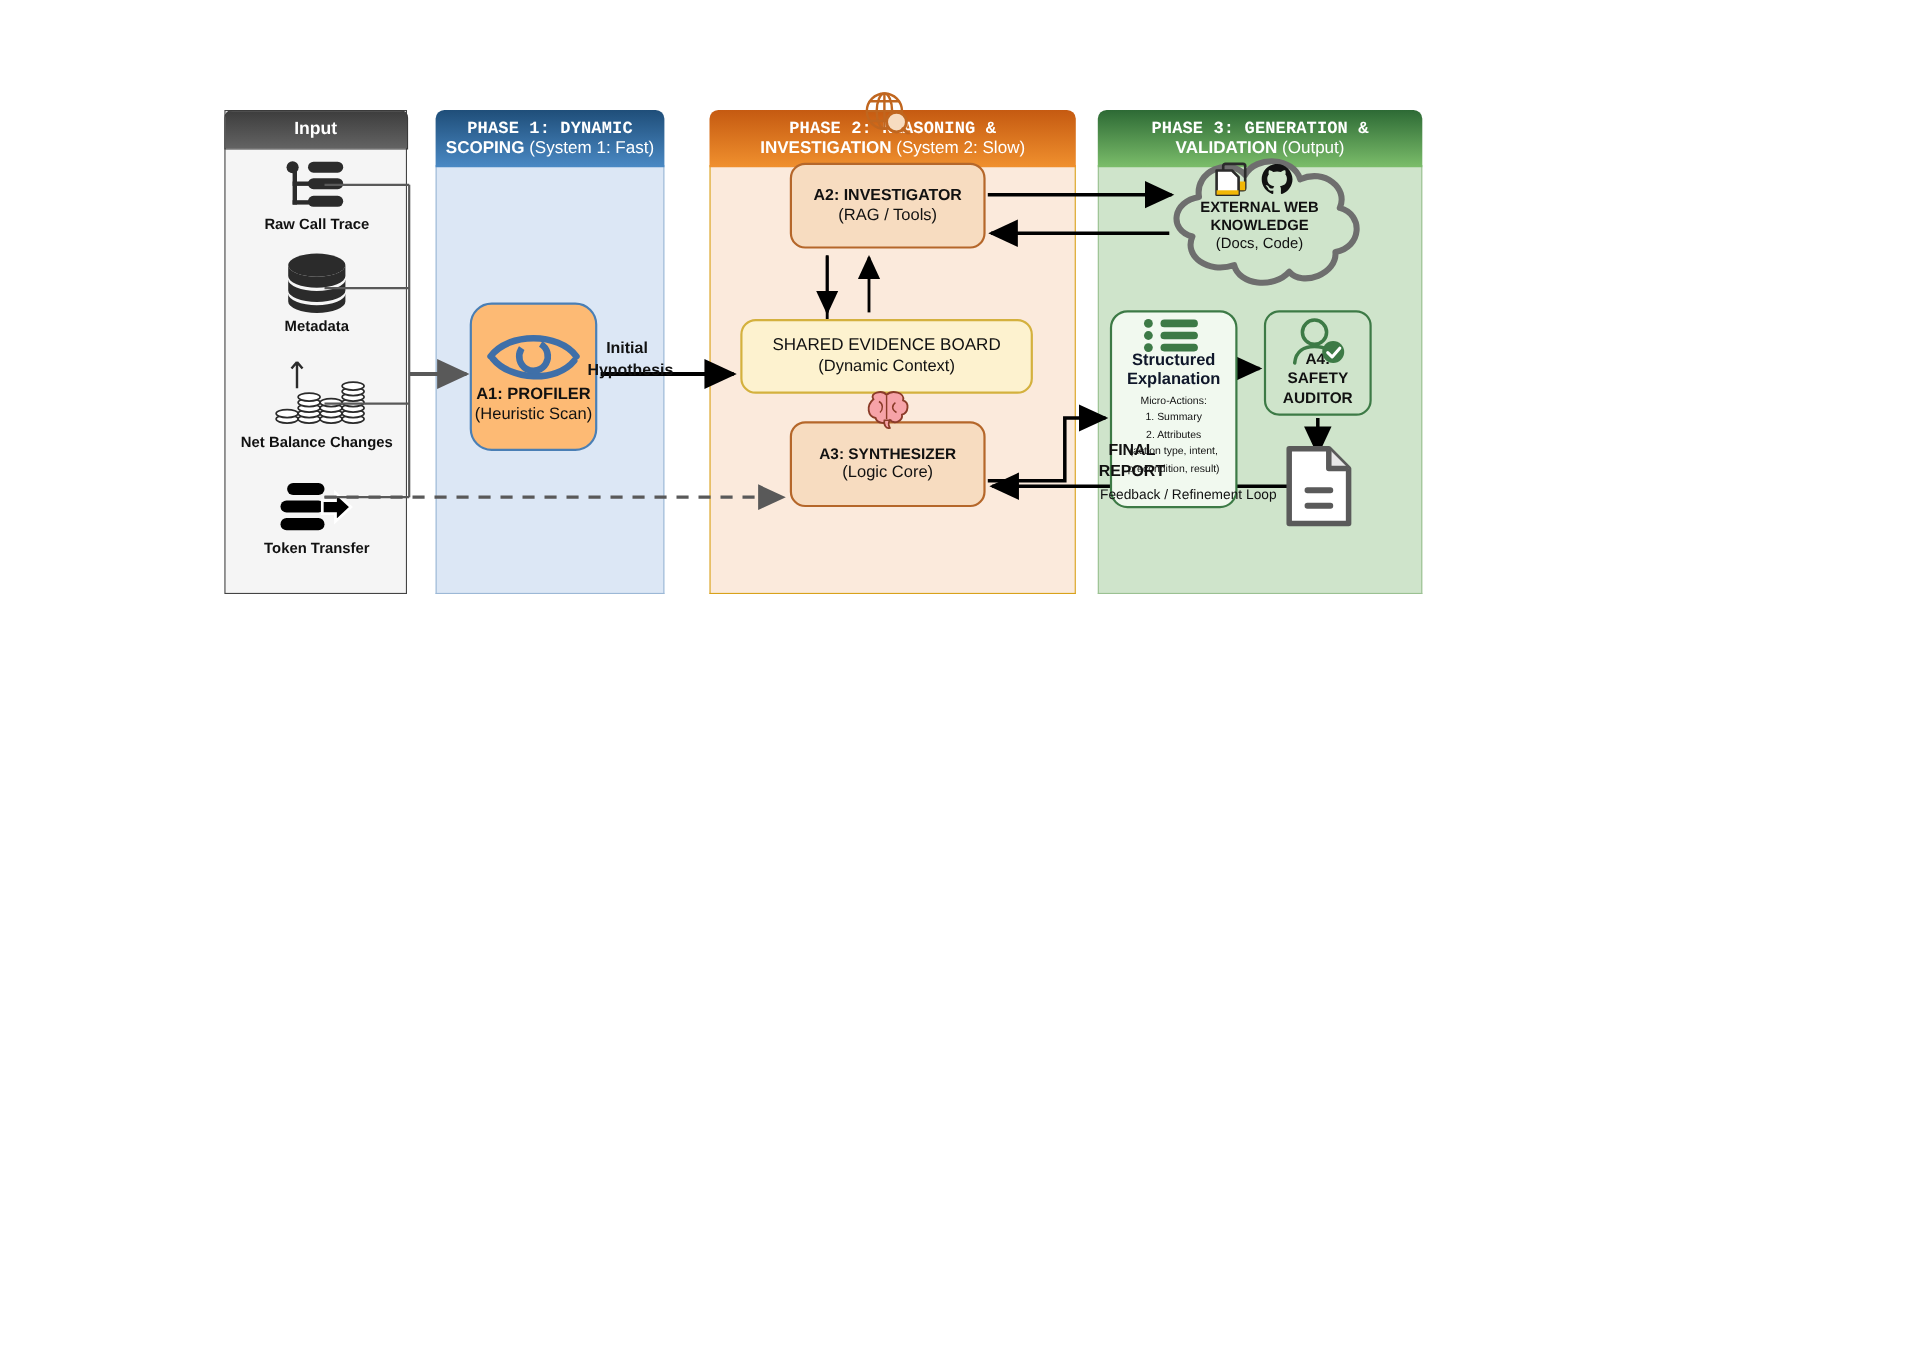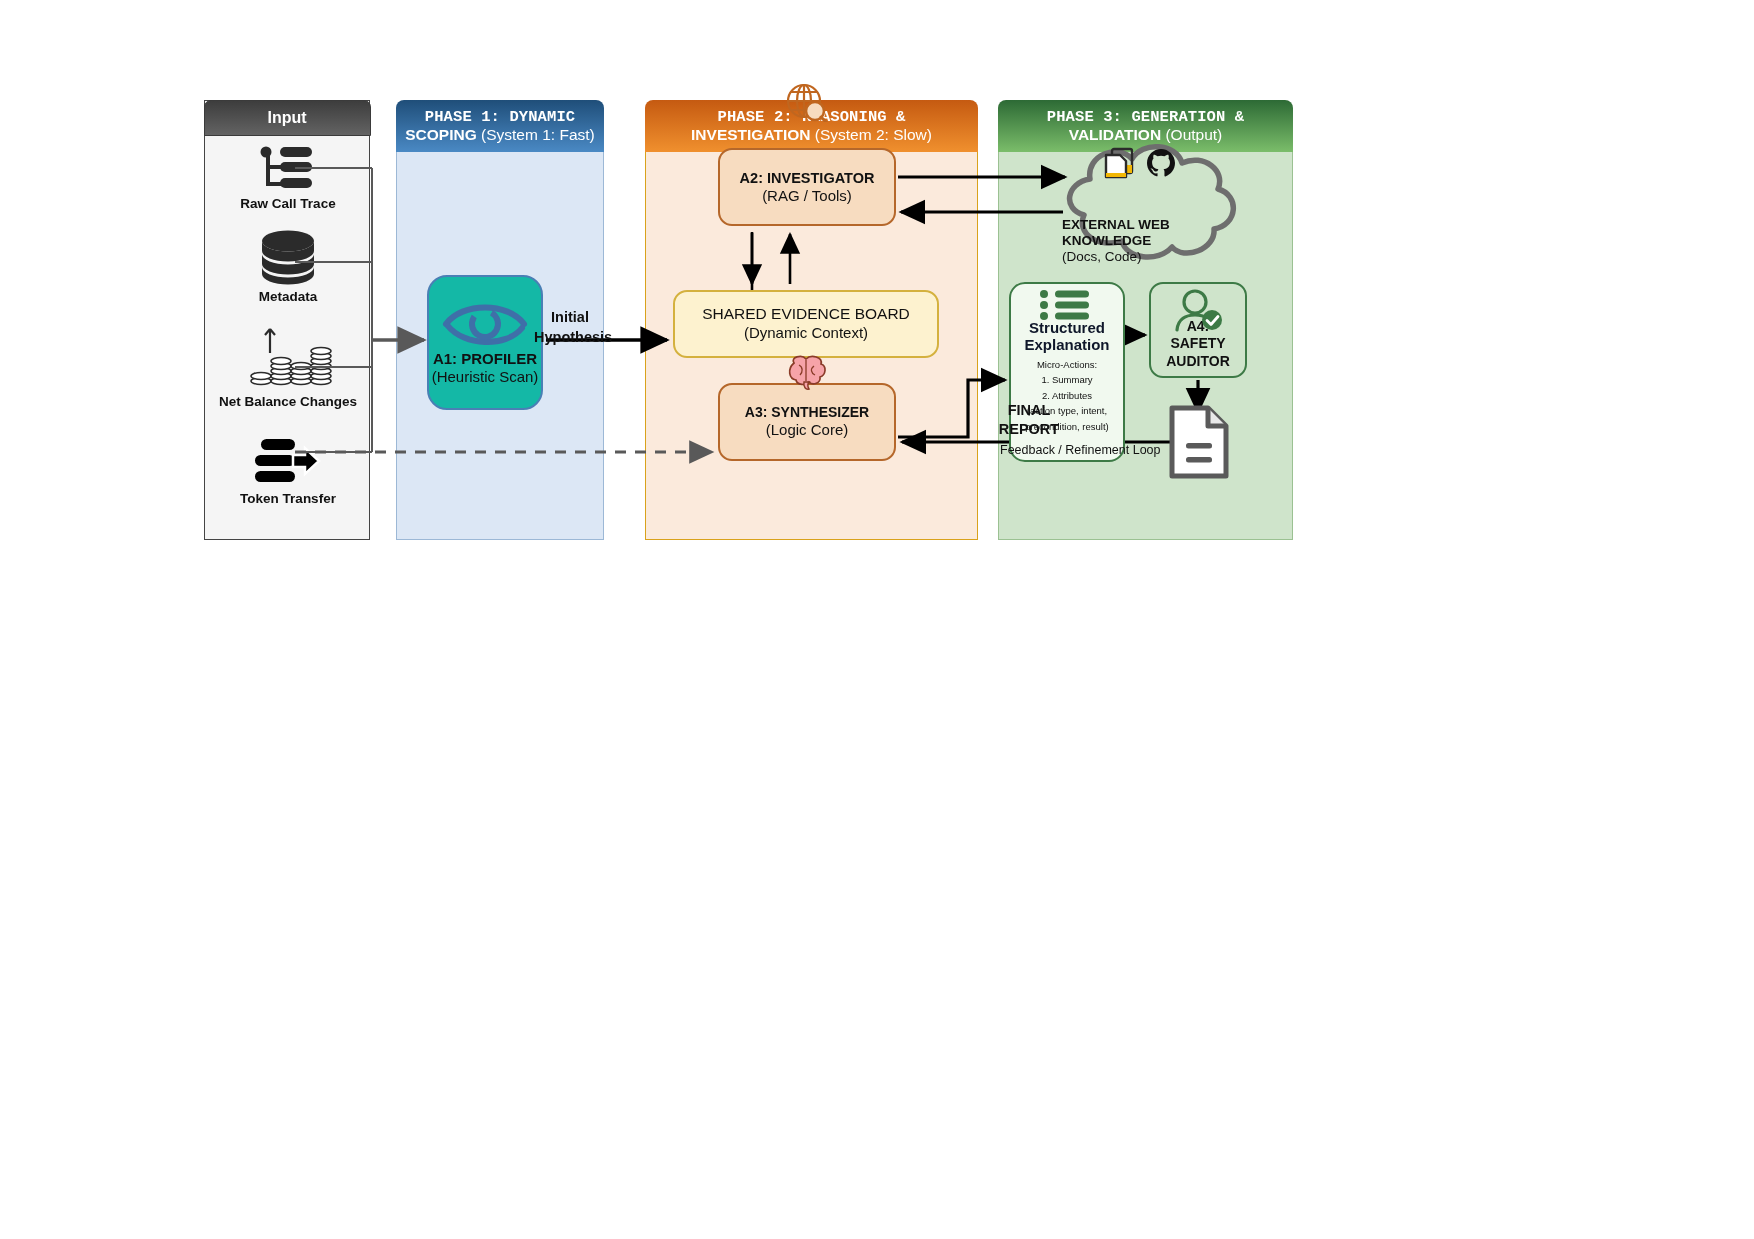--- a/index.html
+++ b/index.html
@@ -82,21 +82,21 @@
     align-items: center; justify-content: center;
     text-align: center;
     border-radius: 16px;
     z-index: 6;
   }
   .node .t1 { font-weight: bold; font-size: 15px; color: #111; line-height: 1.2; }
   .node .t2 { font-size: 15px; color: #111; line-height: 1.25; }
 
   #a1 {
     left: 427px; top: 275px; width: 116px; height: 135px;
-    background: #14b8a6; border: 2.5px solid #4a7fb5;
+    background: #fdba74; border: 2.5px solid #4a7fb5;
     border-radius: 20px;
   }
   #a2 {
     left: 718px; top: 148px; width: 178px; height: 78px;
     background: #f7dcc0; border: 2.5px solid #b5672a; border-radius: 14px;
   }
   #a2 .t1 { font-size: 14.5px; }
   #evidence {
     left: 673px; top: 290px; width: 266px; height: 68px;
     background: #fdf2cf; border: 2.5px solid #d4b13e; border-radius: 14px;
@@ -118,22 +118,22 @@
     left: 1149px; top: 282px; width: 98px; height: 96px;
     background: #cfe4cb; border: 2.5px solid #3d7a46; border-radius: 14px;
   }
   #a4 .t1 { font-size: 14px; line-height: 1.25; }
 
   
   #cloud {
     position: absolute; left: 1046px; top: 139px; width: 198px; height: 122px; z-index: 6;
   }
   #cloud .cloud-text {
-    position: absolute; left: 16px; top: 42px; width: 100%;
-    text-align: left; line-height: 1.2; margin-top: 36px;
+    position: absolute; left: 0; top: 42px; width: 100%;
+    text-align: center; line-height: 1.2;
   }
   #cloud .cl1 { font-weight: bold; font-size: 13.5px; color: #111; }
   #cloud .cl2 { font-size: 13.5px; color: #111; }
 
   
   .freelabel { position: absolute; z-index: 7; color: #111; }
   #lbl-initial {
     left: 534px; top: 308px; width: 72px; text-align: center;
     font-weight: bold; font-size: 14.5px; line-height: 1.35;
   }

